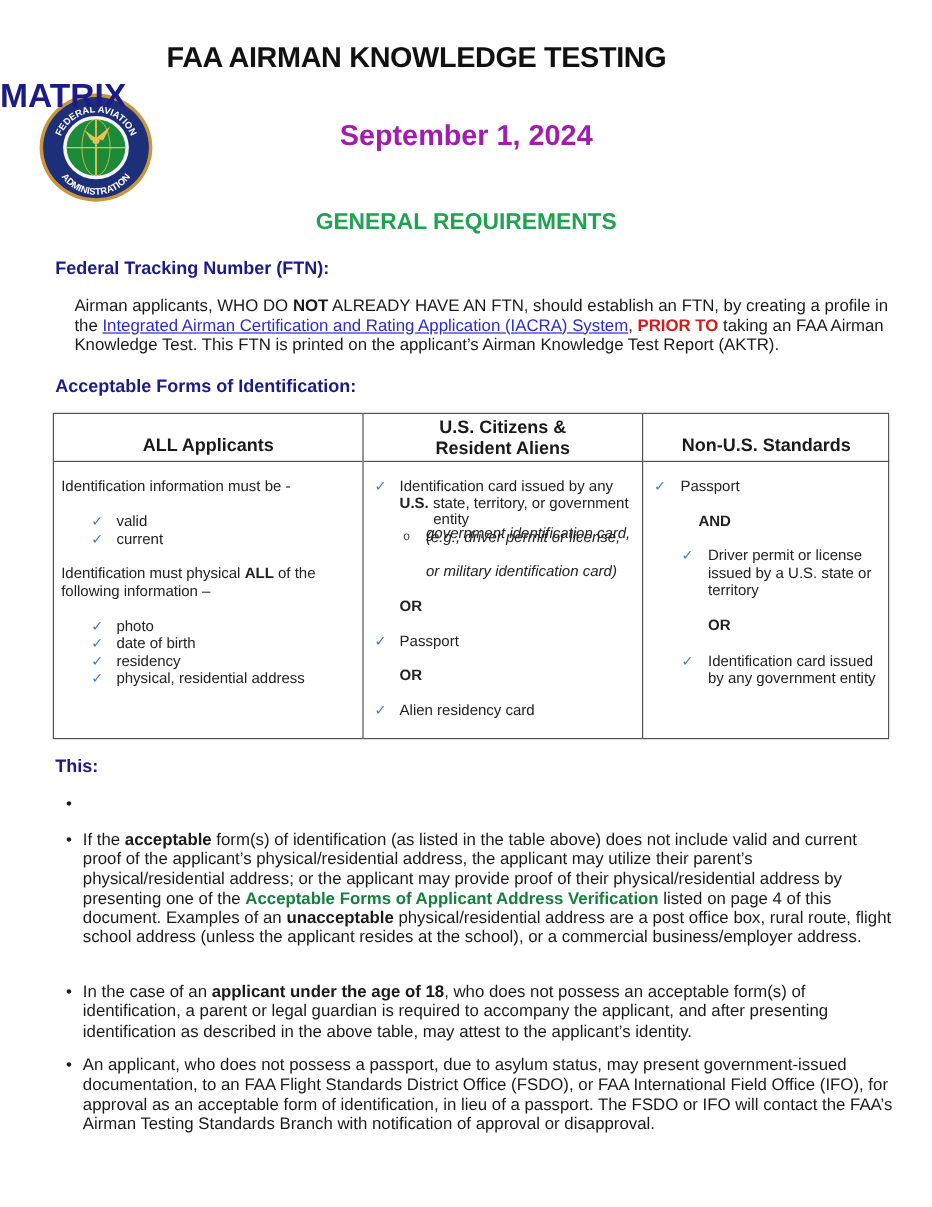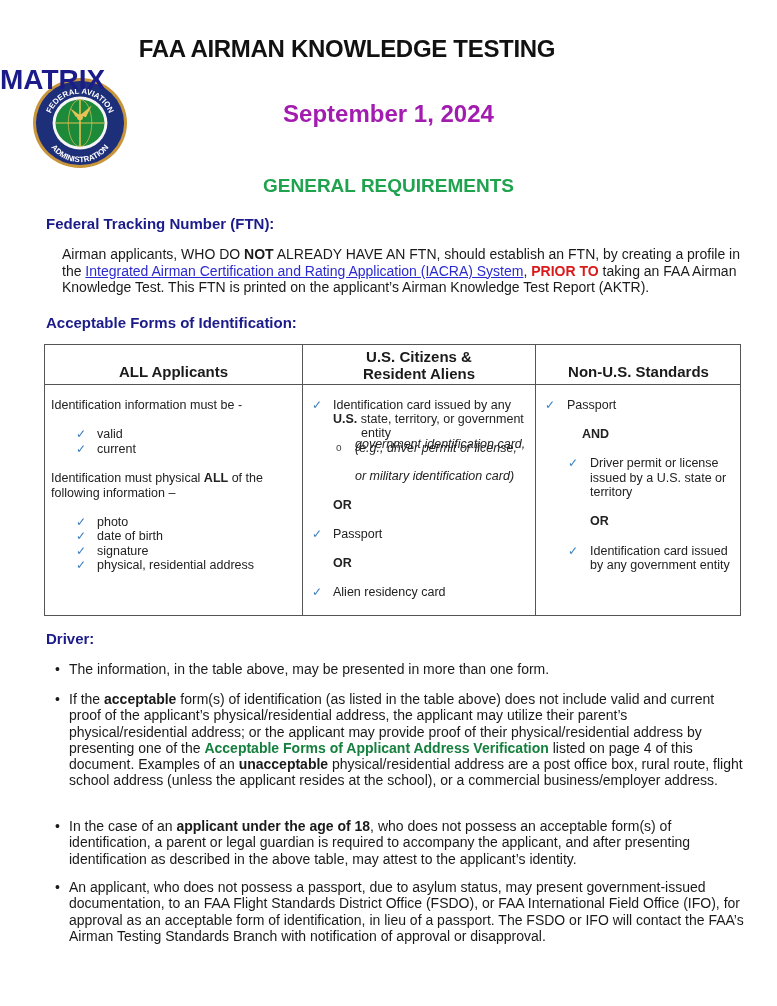--- a/index.html
+++ b/index.html
@@ -100,21 +100,21 @@
         <div class="tx" style="left:52px; top:41px;">valid</div>
         <span class="chk" style="left:31px; top:56px;">✓</span>
         <div class="tx" style="left:52px; top:56px;">current</div>
         <div class="tx" style="left:6px; top:85px;"><span>Identification must physical </span><b>ALL</b><span> of the</span></div>
         <div class="tx" style="left:6px; top:100px;">following information –</div>
         <span class="chk" style="left:31px; top:129px;">✓</span>
         <div class="tx" style="left:52px; top:129px;">photo</div>
         <span class="chk" style="left:31px; top:143px;">✓</span>
         <div class="tx" style="left:52px; top:143px;">date of birth</div>
         <span class="chk" style="left:31px; top:158px;">✓</span>
-        <div class="tx" style="left:52px; top:158px;">signature</div>
+        <div class="tx" style="left:52px; top:158px;">residency</div>
         <span class="chk" style="left:31px; top:172px;">✓</span>
         <div class="tx" style="left:52px; top:172px;">physical, residential address</div>
       </div>
     </div>
 
     <div class="col c2">
       <div class="th">
         <div class="double"><span>U.S. Citizens &amp;</span><br><span>Resident Aliens</span></div>
       </div>
       <div class="cell">
@@ -148,24 +148,23 @@
         <div class="tx" style="left:54px; top:85px;">issued by a U.S. state or</div>
         <div class="tx" style="left:54px; top:99px;">territory</div>
         <div class="bold-kw" style="left:54px; top:128px;">OR</div>
         <span class="chk" style="left:32px; top:158px;">✓</span>
         <div class="tx" style="left:54px; top:158px;">Identification card issued</div>
         <div class="tx" style="left:54px; top:172px;">by any government entity</div>
       </div>
     </div>
   </div>
 
-  <div class="h-blue" style="top:630px;">Driver:</div>
+  <div class="h-blue" style="top:630px;">This:</div>
 
   <span class="bullet" style="top:661px;">•</span>
-  <div class="note" style="top:661px;">The information, in the table above, may be presented in more than one form.</div>
 
   <span class="bullet" style="top:691px;">•</span>
   <div class="note" style="top:691px;">
     <span>If the </span><b>acceptable</b><span> form(s) of identification (as listed in the table above) does not include valid and current proof of the applicant’s physical/residential address, the applicant may utilize their parent’s physical/residential address; or the applicant may provide proof of their physical/residential address by presenting one of the </span><span class="navy-b">Acceptable Forms of Applicant Address Verification</span><span> listed on page 4 of this document. Examples of an </span><b>unacceptable</b><span> physical/residential address are a post office box, rural route, flight school address (unless the applicant resides at the school), or a commercial business/employer address.</span>
   </div>
 
   <span class="bullet" style="top:818px;">•</span>
   <div class="note" style="top:818px;">
     <span>In the case of an </span><b>applicant under the age of 18</b><span>, who does not possess an acceptable form(s) of identification, a parent or legal guardian is required to accompany the applicant, and after presenting identification as described in the above table, may attest to the applicant’s identity.</span>
   </div>

